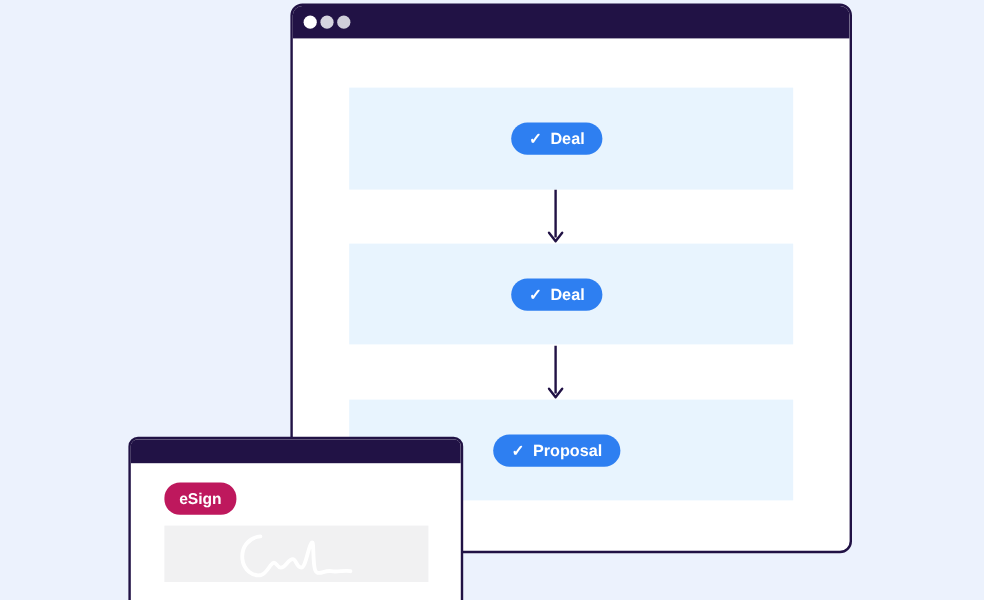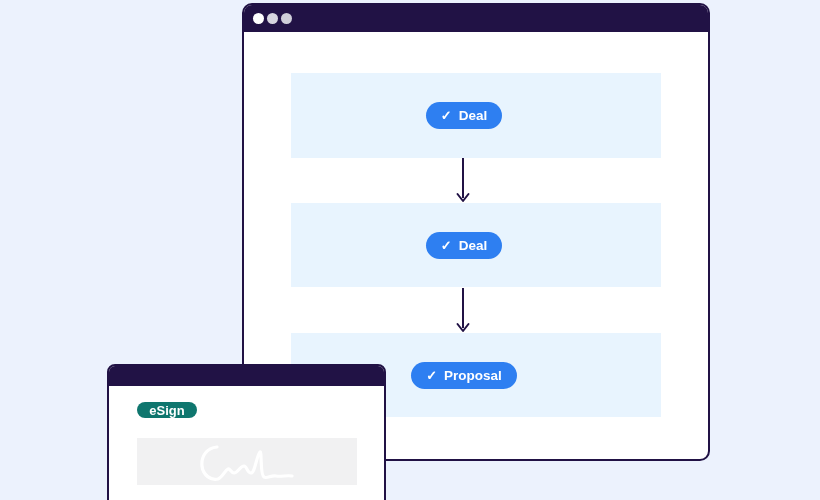--- a/index.html
+++ b/index.html
@@ -116,22 +116,22 @@
     background: #211245;
   }
   .window-esign-body {
     position: relative;
   }
   .esign-badge {
     position: absolute;
     left: 28px;
     top: 16px;
     width: 60px;
-    height: 16px;
-    background: #0f766e;
+    height: 27px;
+    background: #be185d;
     border-radius: 13px;
     display: flex;
     align-items: center;
     justify-content: center;
     color: #ffffff;
     font-size: 13px;
     font-weight: bold;
   }
   .signature-pad {
     position: absolute;

